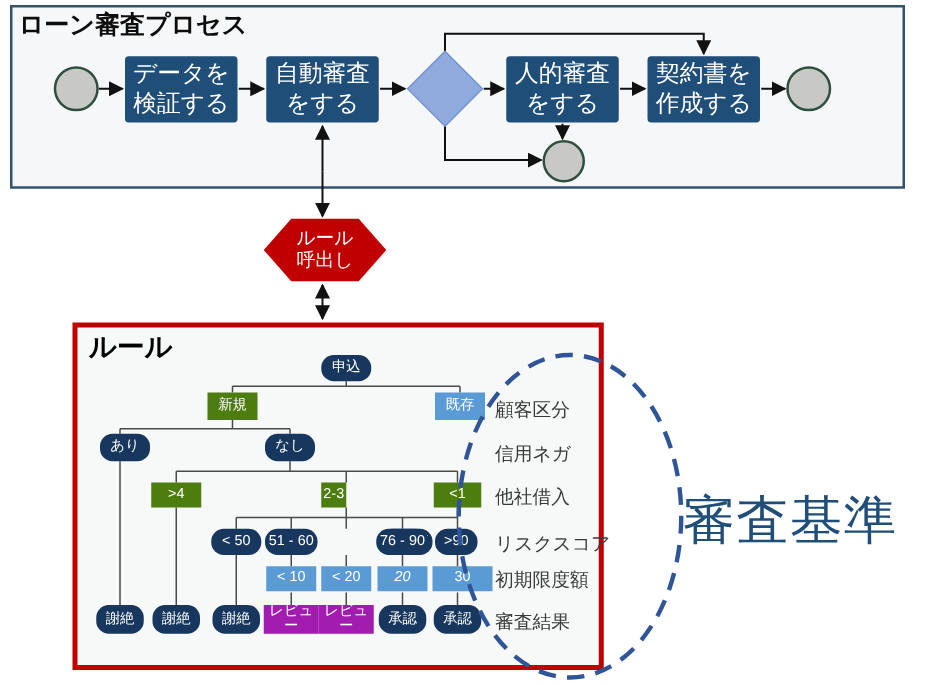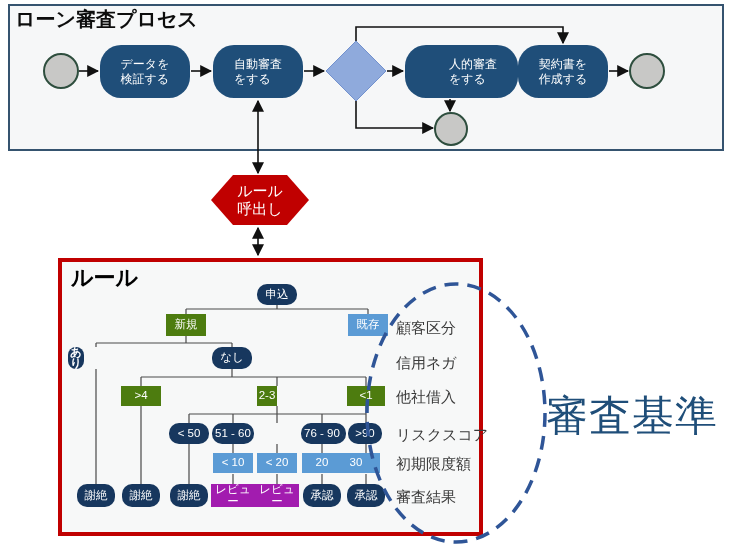--- a/index.html
+++ b/index.html
@@ -4,23 +4,23 @@
 <style>
   html,body{margin:0;padding:0;background:#ffffff;}
   #stage{position:relative;width:752px;height:548px;background:#ffffff;overflow:hidden;
          font-family:"Liberation Sans",sans-serif;}
 
   
   .proc-box{position:absolute;left:8px;top:4px;width:716px;height:147px;
             background:#f6f7f8;border:2px solid #35536f;box-sizing:border-box;z-index:1;}
   .proc-title{position:absolute;left:15px;top:6px;font-size:20px;font-weight:700;color:#0d0d0d;z-index:3;}
 
-  .task{position:absolute;width:90px;height:53px;background:#1F4E79;color:#fff;border-radius:21px;
-        display:flex;align-items:center;justify-content:center;text-align:left;
-        font-size:12px;line-height:1.25;white-space:pre-line;z-index:3;}
+  .task{position:absolute;width:90px;height:53px;background:#1F4E79;color:#fff;border-radius:3px;
+        display:flex;align-items:center;justify-content:center;text-align:center;
+        font-size:19px;line-height:1.25;white-space:pre-line;z-index:3;}
 
   .hex-label{position:absolute;left:211px;top:175px;width:98px;height:50px;
              display:flex;align-items:center;justify-content:center;text-align:center;
              color:#fff;font-size:15px;line-height:1.2;white-space:pre-line;z-index:4;}
 
   
   .rules-box{position:absolute;left:58px;top:258px;width:425px;height:278px;
              background:#f7f8f8;border:4px solid #C00000;box-sizing:border-box;z-index:1;}
   .rules-title{position:absolute;left:71px;top:263px;font-size:22px;font-weight:700;color:#000;z-index:3;}
 
@@ -91,48 +91,48 @@
       M233,444 V453 M233,474 V484
       M277,444 V453 M277,474 V484
       M322,444 V453 M322,474 V484
       M366,444 V453 M366,474 V484"></path>
   </svg>
 
   <div class="task" style="left:100px;top:45px;">データを
 検証する</div>
   <div class="task" style="left:213px;top:45px;">自動審査
 をする</div>
-  <div class="task" style="left:405px;top:45px;padding-left:23px;">人的審査
+  <div class="task" style="left:405px;top:45px;">人的審査
 をする</div>
   <div class="task" style="left:518px;top:45px;">契約書を
 作成する</div>
 
   <div class="hex-label">ルール
 呼出し</div>
 
   <div class="rules-box"></div>
   <div class="rules-title">ルール</div>
 
   <div class="node tone-dark" style="left:257px;top:284px;width:40px;height:21px;">申込</div>
   <div class="node tone-midlight" style="left:166px;top:314px;width:40px;height:22px;">新規</div>
   <div class="node tone-light" style="left:348px;top:314px;width:40px;height:22px;">既存</div>
-  <div class="node tone-dark" style="left:68px; top:347px;width:16px;height:22px;font-weight:bold;">あり</div>
+  <div class="node tone-dark" style="left:80px; top:347px;width:40px;height:22px;">あり</div>
   <div class="node tone-dark" style="left:212px;top:347px;width:40px;height:22px;">なし</div>
   <div class="node tone-midlight" style="left:121px;top:386px;width:40px;height:20px;">&gt;4</div>
   <div class="node tone-midlight" style="left:257px;top:386px;width:20px;height:20px;">2-3</div>
   <div class="node tone-midlight" style="left:347px;top:386px;width:38px;height:20px;">&lt;1</div>
   <div class="node tone-dark" style="left:169px;top:423px;width:40px;height:21px;">&lt; 50</div>
   <div class="node tone-dark" style="left:212px;top:423px;width:42px;height:21px;">51 - 60</div>
   <div class="node tone-dark" style="left:256px;top:423px;width:42px;height:21px;margin-left:48px;">61 - 75</div>
   <div class="node tone-dark" style="left:301px;top:423px;width:42px;height:21px;">76 - 90</div>
   <div class="node tone-dark" style="left:348px;top:423px;width:34px;height:21px;">&gt;90</div>
   <div class="node tone-light" style="left:213px;top:453px;width:40px;height:20px;">&lt; 10</div>
   <div class="node tone-light" style="left:257px;top:453px;width:40px;height:20px;">&lt; 20</div>
-  <div class="node tone-light" style="left:302px;top:453px;width:40px;height:20px;">20</div>
-  <div class="node tone-light" style="left:332px;top:453px;width:48px;height:20px;">30</div>
+  <div class="node tone-light" style="left:302px;top:453px;width:40px;height:20px;font-style:italic;">20</div>
+  <div class="node tone-light" style="left:346px;top:453px;width:48px;height:20px;">30</div>
   <div class="node tone-dark" style="left:77px; top:484px;width:38px;height:23px;">謝絶</div>
   <div class="node tone-dark" style="left:122px;top:484px;width:38px;height:23px;">謝絶</div>
   <div class="node tone-dark" style="left:170px;top:484px;width:38px;height:23px;">謝絶</div>
   <div class="node tone-mid" style="left:211px;top:484px;width:44px;height:23px;">レビュー</div>
   <div class="node tone-mid" style="left:255px;top:484px;width:44px;height:23px;">レビュー</div>
   <div class="node tone-dark" style="left:303px;top:484px;width:38px;height:23px;">承認</div>
   <div class="node tone-dark" style="left:347px;top:484px;width:38px;height:23px;">承認</div>
 
   <div class="rowlabel" style="top:319px;">顧客区分</div>
   <div class="rowlabel" style="top:354px;">信用ネガ</div>

